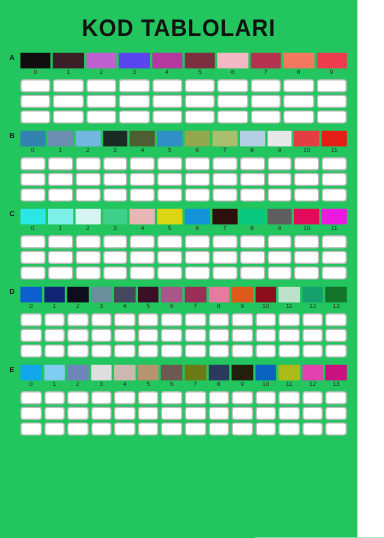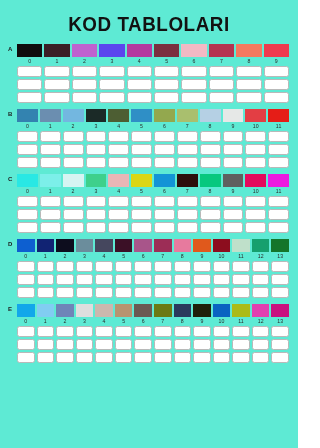--- a/index.html
+++ b/index.html
@@ -11,21 +11,21 @@
     height: 448px;
     background: #ffffff;
     font-family: "Liberation Sans", sans-serif;
     overflow: hidden;
   }
 
   #page {
     position: relative;
     width: 298px;
     height: 448px;
-    background: #5eead4;
+    background: #22c55e;
     box-sizing: border-box;
     padding: 0;
   }
 
   
   .title-wrap {
     width: 100%;
     text-align: center;
     padding-top: 14px;
     padding-bottom: 9px;

